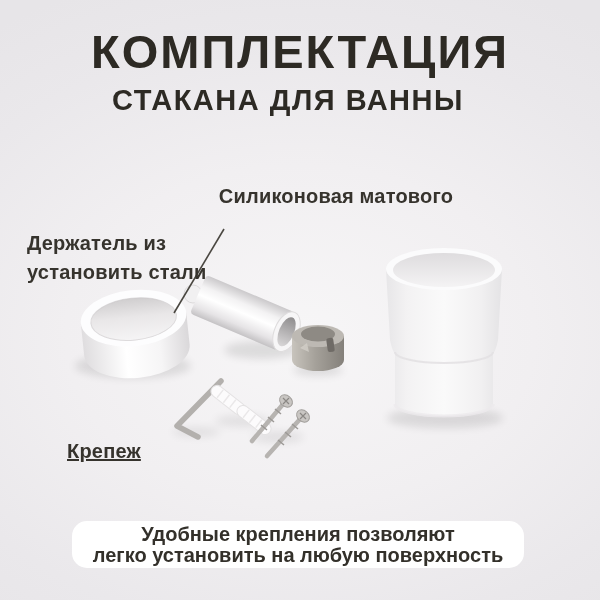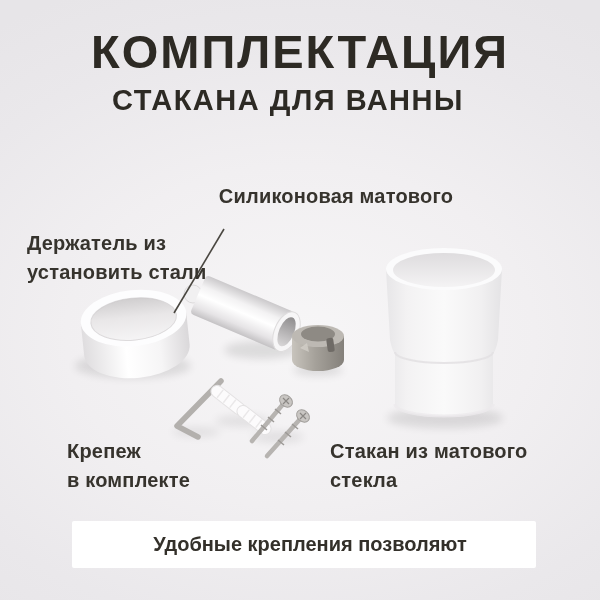--- a/index.html
+++ b/index.html
@@ -16,26 +16,26 @@
   .subtitle{
     top:84px;left:0;width:576px;text-align:center;
     font-size:29px;font-weight:700;letter-spacing:1.5px;color:#2d2a24;
   }
   .callout{
     font-size:20px;font-weight:700;line-height:1.45;color:#36332d;letter-spacing:.2px;
   }
   .callout span{display:block;}
   .co-gasket{top:182px;left:200px;width:272px;text-align:center;}
   .co-holder{top:229px;left:19px;text-align:left;margin-left:8px;}
-  .co-fasteners{top:437px;left:67px;text-align:left;}
+  .co-fasteners{top:437px;left:67px;text-align:left;text-decoration:underline;}
   .co-glass{top:437px;left:330px;text-align:left;}
   .note{
-    top:521px;left:72px;width:452px;height:47px;border-radius:2px;
+    top:521px;left:72px;width:452px;height:47px;border-radius:15px;
     background:#ffffff;display:flex;flex-direction:column;justify-content:center;
-    text-align:center;font-size:20px;font-weight:700;line-height:21px;color:#33302a;padding-left:12px;
+    text-align:center;font-size:20px;font-weight:700;line-height:21px;color:#33302a;
   }
   .scene{top:0;left:0;}
 </style>
 </head>
 <body>
 
 <div class="stage">
 
   <svg class="abs scene" width="600" height="600" viewBox="0 0 600 600">
     <defs>
@@ -164,25 +164,21 @@
     <span>Силиконовая матового</span>
   </div>
 
   <div class="abs callout co-holder">
     <span>Держатель из</span>
     <span>установить стали</span>
   </div>
 
   <div class="abs callout co-fasteners">
     <span>Крепеж</span>
-    <span>в комплекте</span>
   </div>
 
-  <div class="abs callout co-glass">
-    <span>Стакан из матового</span>
-    <span>стекла</span>
-  </div>
 
   <div class="abs note">
     <span>Удобные крепления позволяют</span>
+    <span>легко установить на любую поверхность</span>
   </div>
 
 </div>
 
 </body></html>

